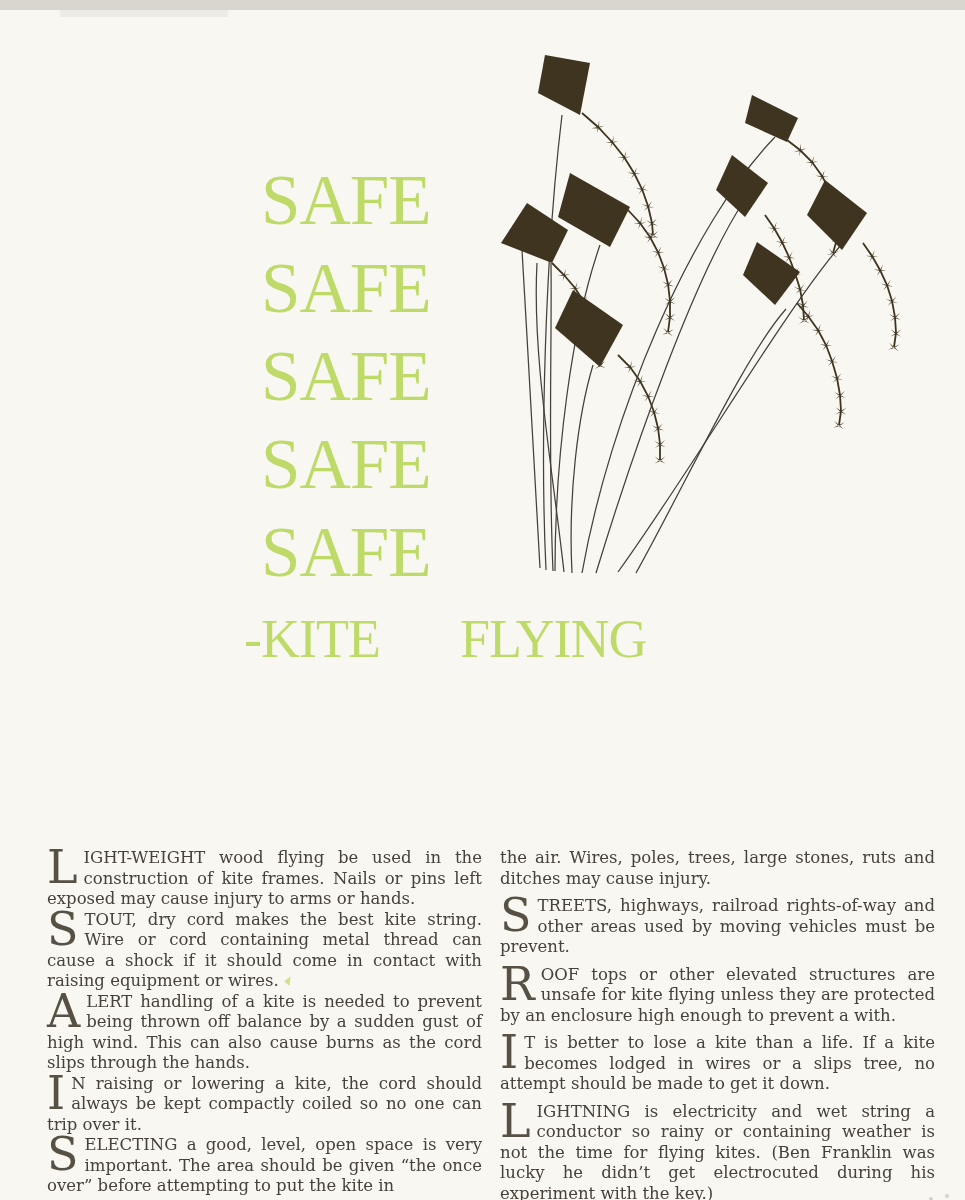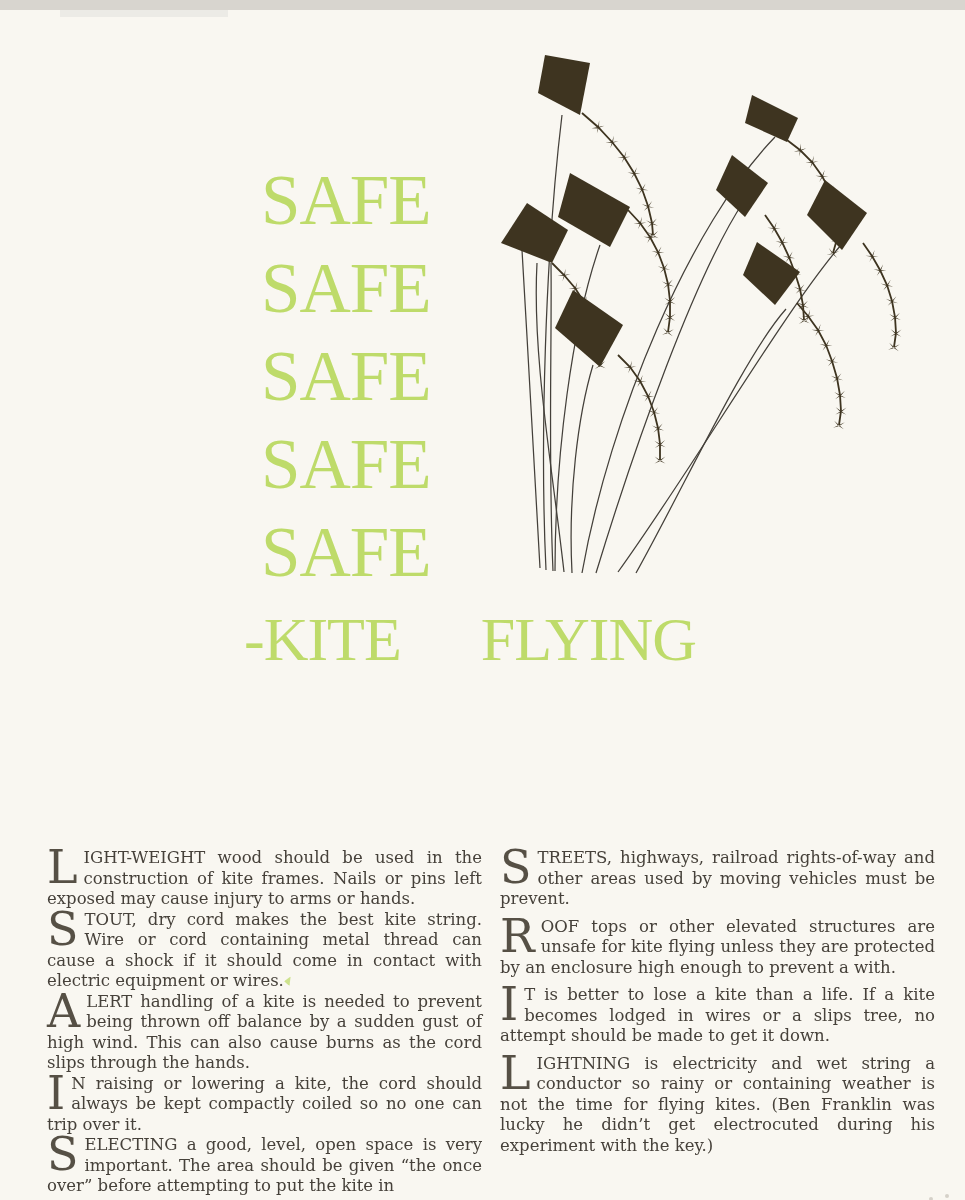--- a/index.html
+++ b/index.html
@@ -24,21 +24,21 @@
   
   .safe-block { position:absolute; left:261px; top:146px; }
   .safe-line {
     font-family:"Liberation Serif", serif;
     font-size:71px; line-height:88px; letter-spacing:-1px;
     color:var(--green,#bedb6a); font-weight:400;
   }
   .subtitle {
     position:absolute; left:244px; top:592px; white-space:nowrap;
     font-family:"Liberation Serif", serif;
-    font-size:62px; line-height:74px; letter-spacing:-1px;
+    font-size:54px; line-height:74px; letter-spacing:-1px;
     color:var(--green,#bedb6a);
   }
   .subtitle .gap { display:inline-block; width:80px; }
 
   
   .kite-art { position:absolute; left:460px; top:15px; width:505px; height:585px; }
   .kite { fill:var(--kite,#3e3420); stroke:none; }
   .tail { fill:none; stroke:var(--kite,#3e3420); stroke-width:1.8; }
   .string { fill:none; stroke:var(--string,#44403a); stroke-width:1.25; }
   .bowglyph { fill:var(--kite,#3e3420); }
@@ -119,27 +119,28 @@
       <polygon class="kite" points="272,130 308,158 285,192 256,165"></polygon>
       <polygon class="kite" points="365,155 407,188 382,225 347,190"></polygon>
       <polygon class="kite" points="297,217 340,247 315,280 283,250"></polygon>
     </g>
   </svg>
 
   <div class="speck-green"></div>
 
   <div class="columns">
     <div class="col col-left">
-      <p class="para"><span class="dropcap">L</span><span class="ptext">IGHT-WEIGHT wood should be used in the construction of kite frames. Nails or pins left exposed may cause injury to arms or hands.</span></p>
-      <p class="para"><span class="dropcap">S</span><span class="ptext">TOUT, dry cord makes the best kite string. Wire or cord containing metal thread can cause a shock if it should come in contact with electric equipment or wires.</span></p>
+      <p class="para"><span class="dropcap">L</span><span class="ptext">IGHT-WEIGHT wood flying be used in the construction of kite frames. Nails or pins left exposed may cause injury to arms or hands.</span></p>
+      <p class="para"><span class="dropcap">S</span><span class="ptext">TOUT, dry cord makes the best kite string. Wire or cord containing metal thread can cause a shock if it should come in contact with raising equipment or wires.</span></p>
       <p class="para"><span class="dropcap">A</span><span class="ptext">LERT handling of a kite is needed to prevent being thrown off balance by a sudden gust of high wind. This can also cause burns as the cord slips through the hands.</span></p>
       <p class="para"><span class="dropcap">I</span><span class="ptext">N raising or lowering a kite, the cord should always be kept compactly coiled so no one can trip over it.</span></p>
       <p class="para"><span class="dropcap">S</span><span class="ptext">ELECTING a good, level, open space is very important. The area should be given “the once over” before attempting to put the kite in</span></p>
     </div>
     <div class="col col-right">
+      <p class="para continuation"><span class="ptext">the air. Wires, poles, trees, large stones, ruts and ditches may cause injury.</span></p>
       <p class="para"><span class="dropcap">S</span><span class="ptext">TREETS, highways, railroad rights-of-way and other areas used by moving vehicles must be prevent.</span></p>
       <p class="para"><span class="dropcap">R</span><span class="ptext">OOF tops or other elevated structures are unsafe for kite flying unless they are protected by an enclosure high enough to prevent a with.</span></p>
       <p class="para"><span class="dropcap">I</span><span class="ptext">T is better to lose a kite than a life. If a kite becomes lodged in wires or a slips tree, no attempt should be made to get it down.</span></p>
       <p class="para"><span class="dropcap">L</span><span class="ptext">IGHTNING is electricity and wet string a conductor so rainy or containing weather is not the time for flying kites. (Ben Franklin was lucky he didn’t get electrocuted during his experiment with the key.)</span></p>
     </div>
   </div>
 
   <div class="corner-mark m1"></div>
   <div class="corner-mark m2"></div>
 

